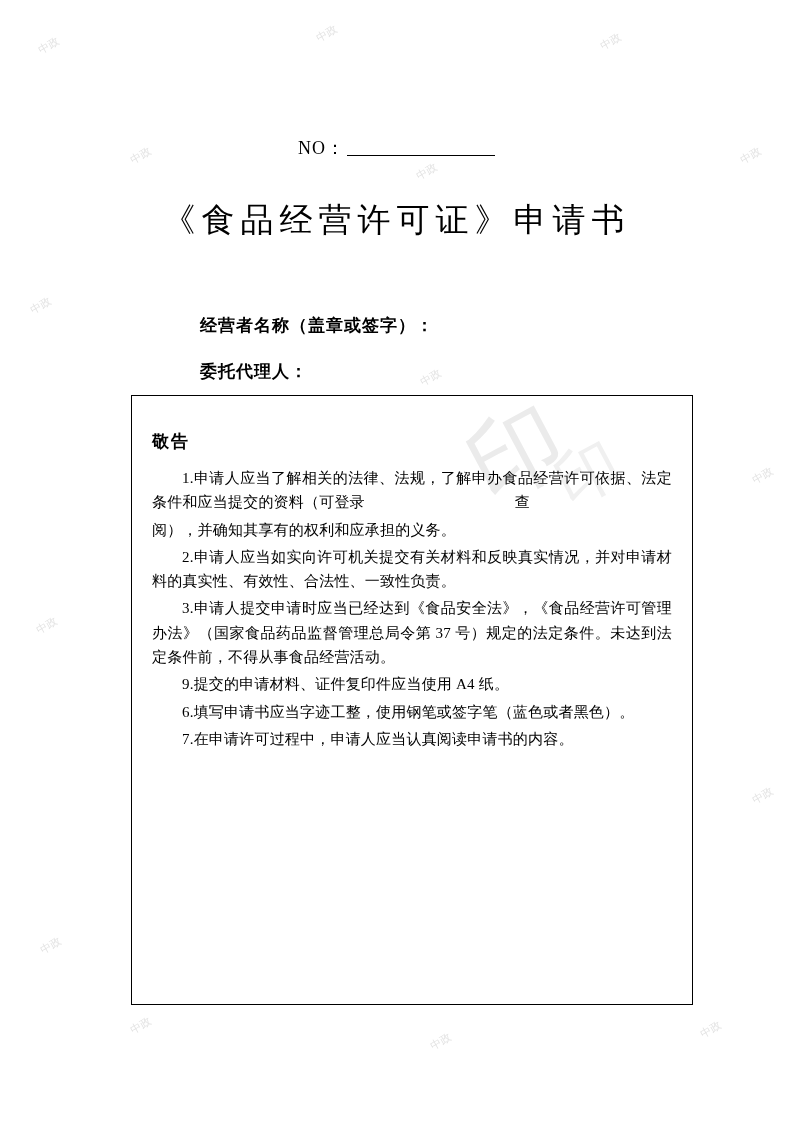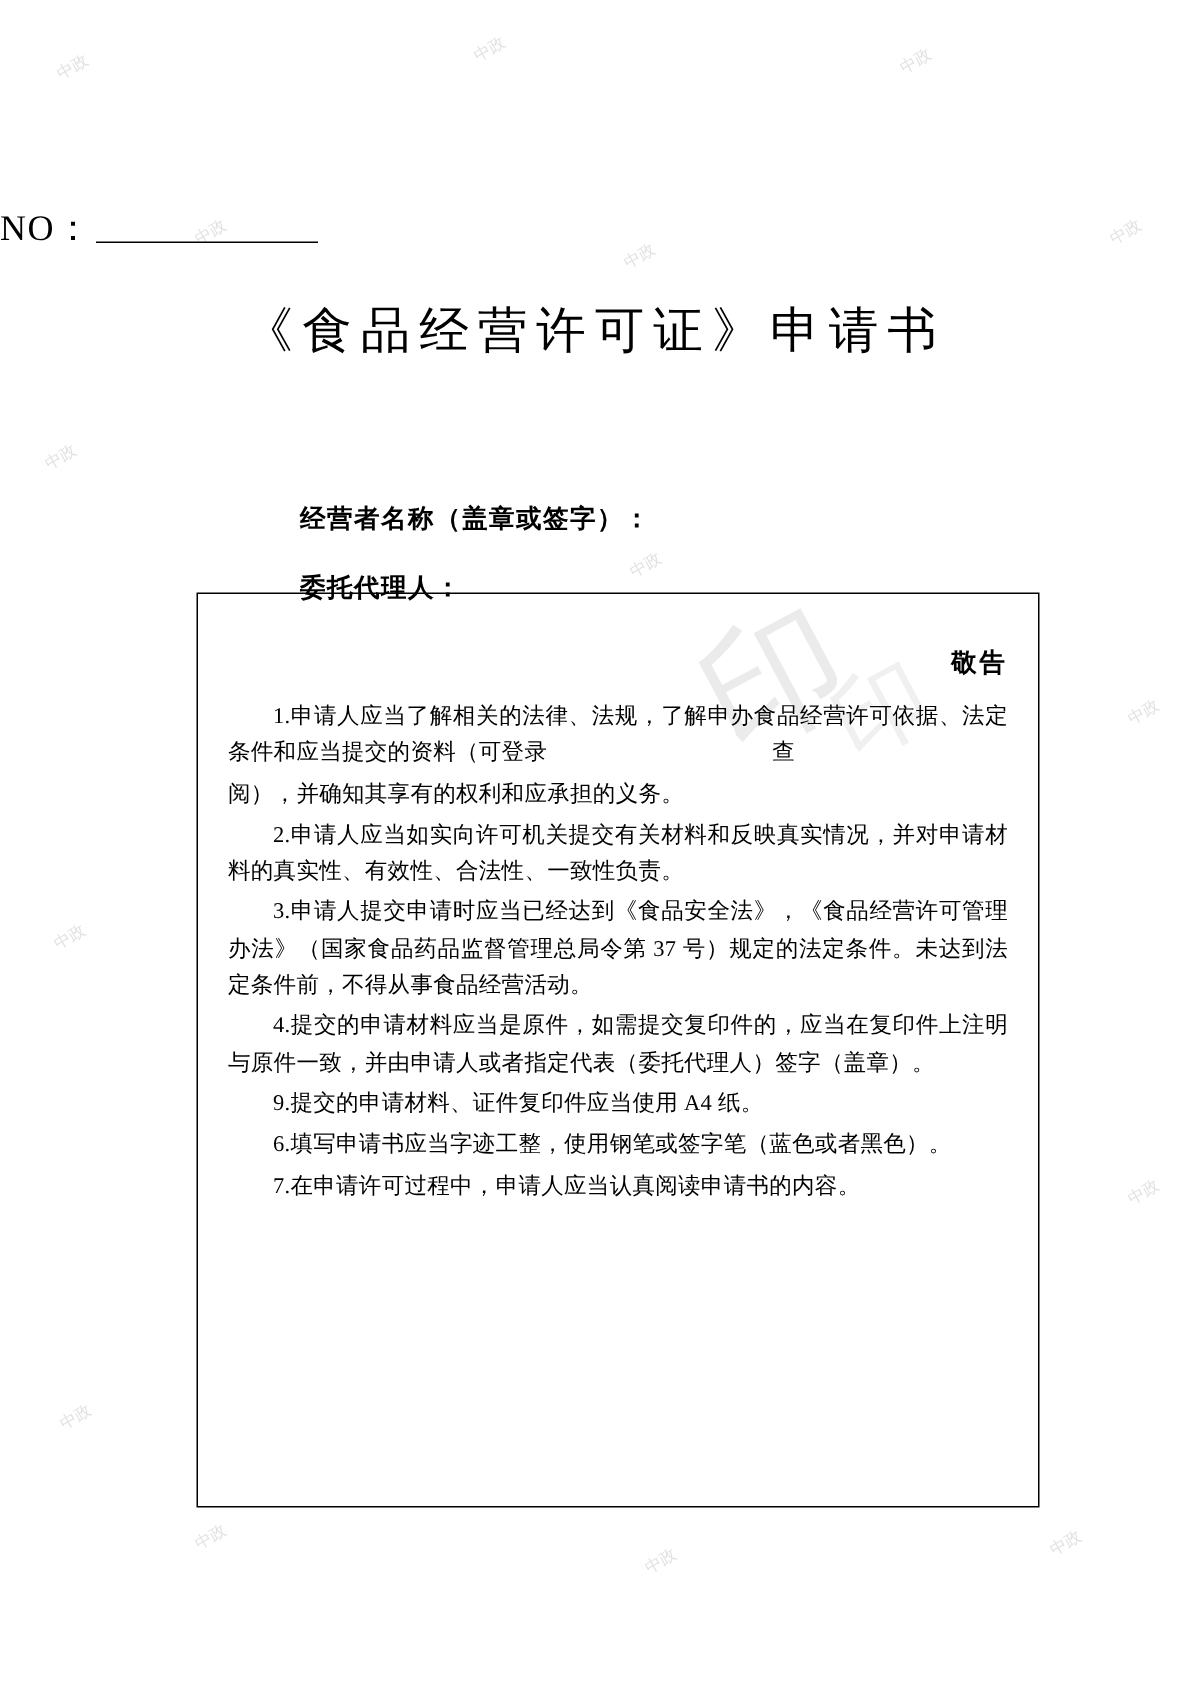--- a/index.html
+++ b/index.html
@@ -44,22 +44,22 @@
     position: absolute;
     inset: 0;
   }
 
   
   .no-line {
     position: absolute;
     left: 0;
     right: 0;
     top: 136px;
-    text-align: left;
-    font-size: 24px;
+    text-align: center;
+    font-size: 18px;
     letter-spacing: 1px;
   }
   .no-label { font-family: "Liberation Serif", serif; }
   .no-blank {
     display: inline-block;
     width: 148px;
     border-bottom: 1.5px solid #000;
     height: 1em;
     vertical-align: -2px;
     margin-left: 2px;
@@ -78,38 +78,37 @@
     font-family: "Liberation Serif", "DejaVu Serif", serif;
   }
 
   
   .field {
     position: absolute;
     left: 200px;
     font-size: 17px;
     font-weight: bold;
     letter-spacing: 1px;
-    margin-top: 20px;
   }
   .field-name { top: 314px; }
   .field-date { top: 360px; }
 
   
   .notice-box {
     position: absolute;
     left: 131px;
     top: 395px;
     width: 562px;
     height: 610px;
     border: 1.5px solid #000;
     box-sizing: border-box;
     padding: 34px 20px 0 20px;
   }
   .notice-heading {
-    text-align: right;
+    text-align: left;
     font-size: 17px;
     font-weight: bold;
     letter-spacing: 2px;
     margin-bottom: 13px;
   }
   .notice-item {
     font-size: 15px;
     line-height: 1.62;
     text-indent: 2em;
     text-align: justify;
@@ -156,19 +155,18 @@
 
   <div class="notice-box">
     <div class="notice-heading">敬告</div>
 
     <p class="notice-item">
       <span>1.申请人应当了解相关的法律、法规，了解申办食品经营许可依据、法定条件和应当提交的资料（可登录</span><span class="gap-blank"></span><span>查</span>
     </p>
     <p class="notice-item" style="text-indent:0;">阅），并确知其享有的权利和应承担的义务。</p>
     <p class="notice-item">2.申请人应当如实向许可机关提交有关材料和反映真实情况，并对申请材料的真实性、有效性、合法性、一致性负责。</p>
     <p class="notice-item">3.申请人提交申请时应当已经达到《食品安全法》，《食品经营许可管理办法》（国家食品药品监督管理总局令第 37 号）规定的法定条件。未达到法定条件前，不得从事食品经营活动。</p>
-    <p class="notice-item">4.提交的申请材料应当是原件，如需提交复印件的，应当在复印件上注明与原件一致，并由申请人或者指定代表（委托代理人）签字（盖章）。</p>
     <p class="notice-item">9.提交的申请材料、证件复印件应当使用 A4 纸。</p>
     <p class="notice-item">6.填写申请书应当字迹工整，使用钢笔或签字笔（蓝色或者黑色）。</p>
     <p class="notice-item">7.在申请许可过程中，申请人应当认真阅读申请书的内容。</p>
   </div>
 
 </div>
 
 </body></html>

